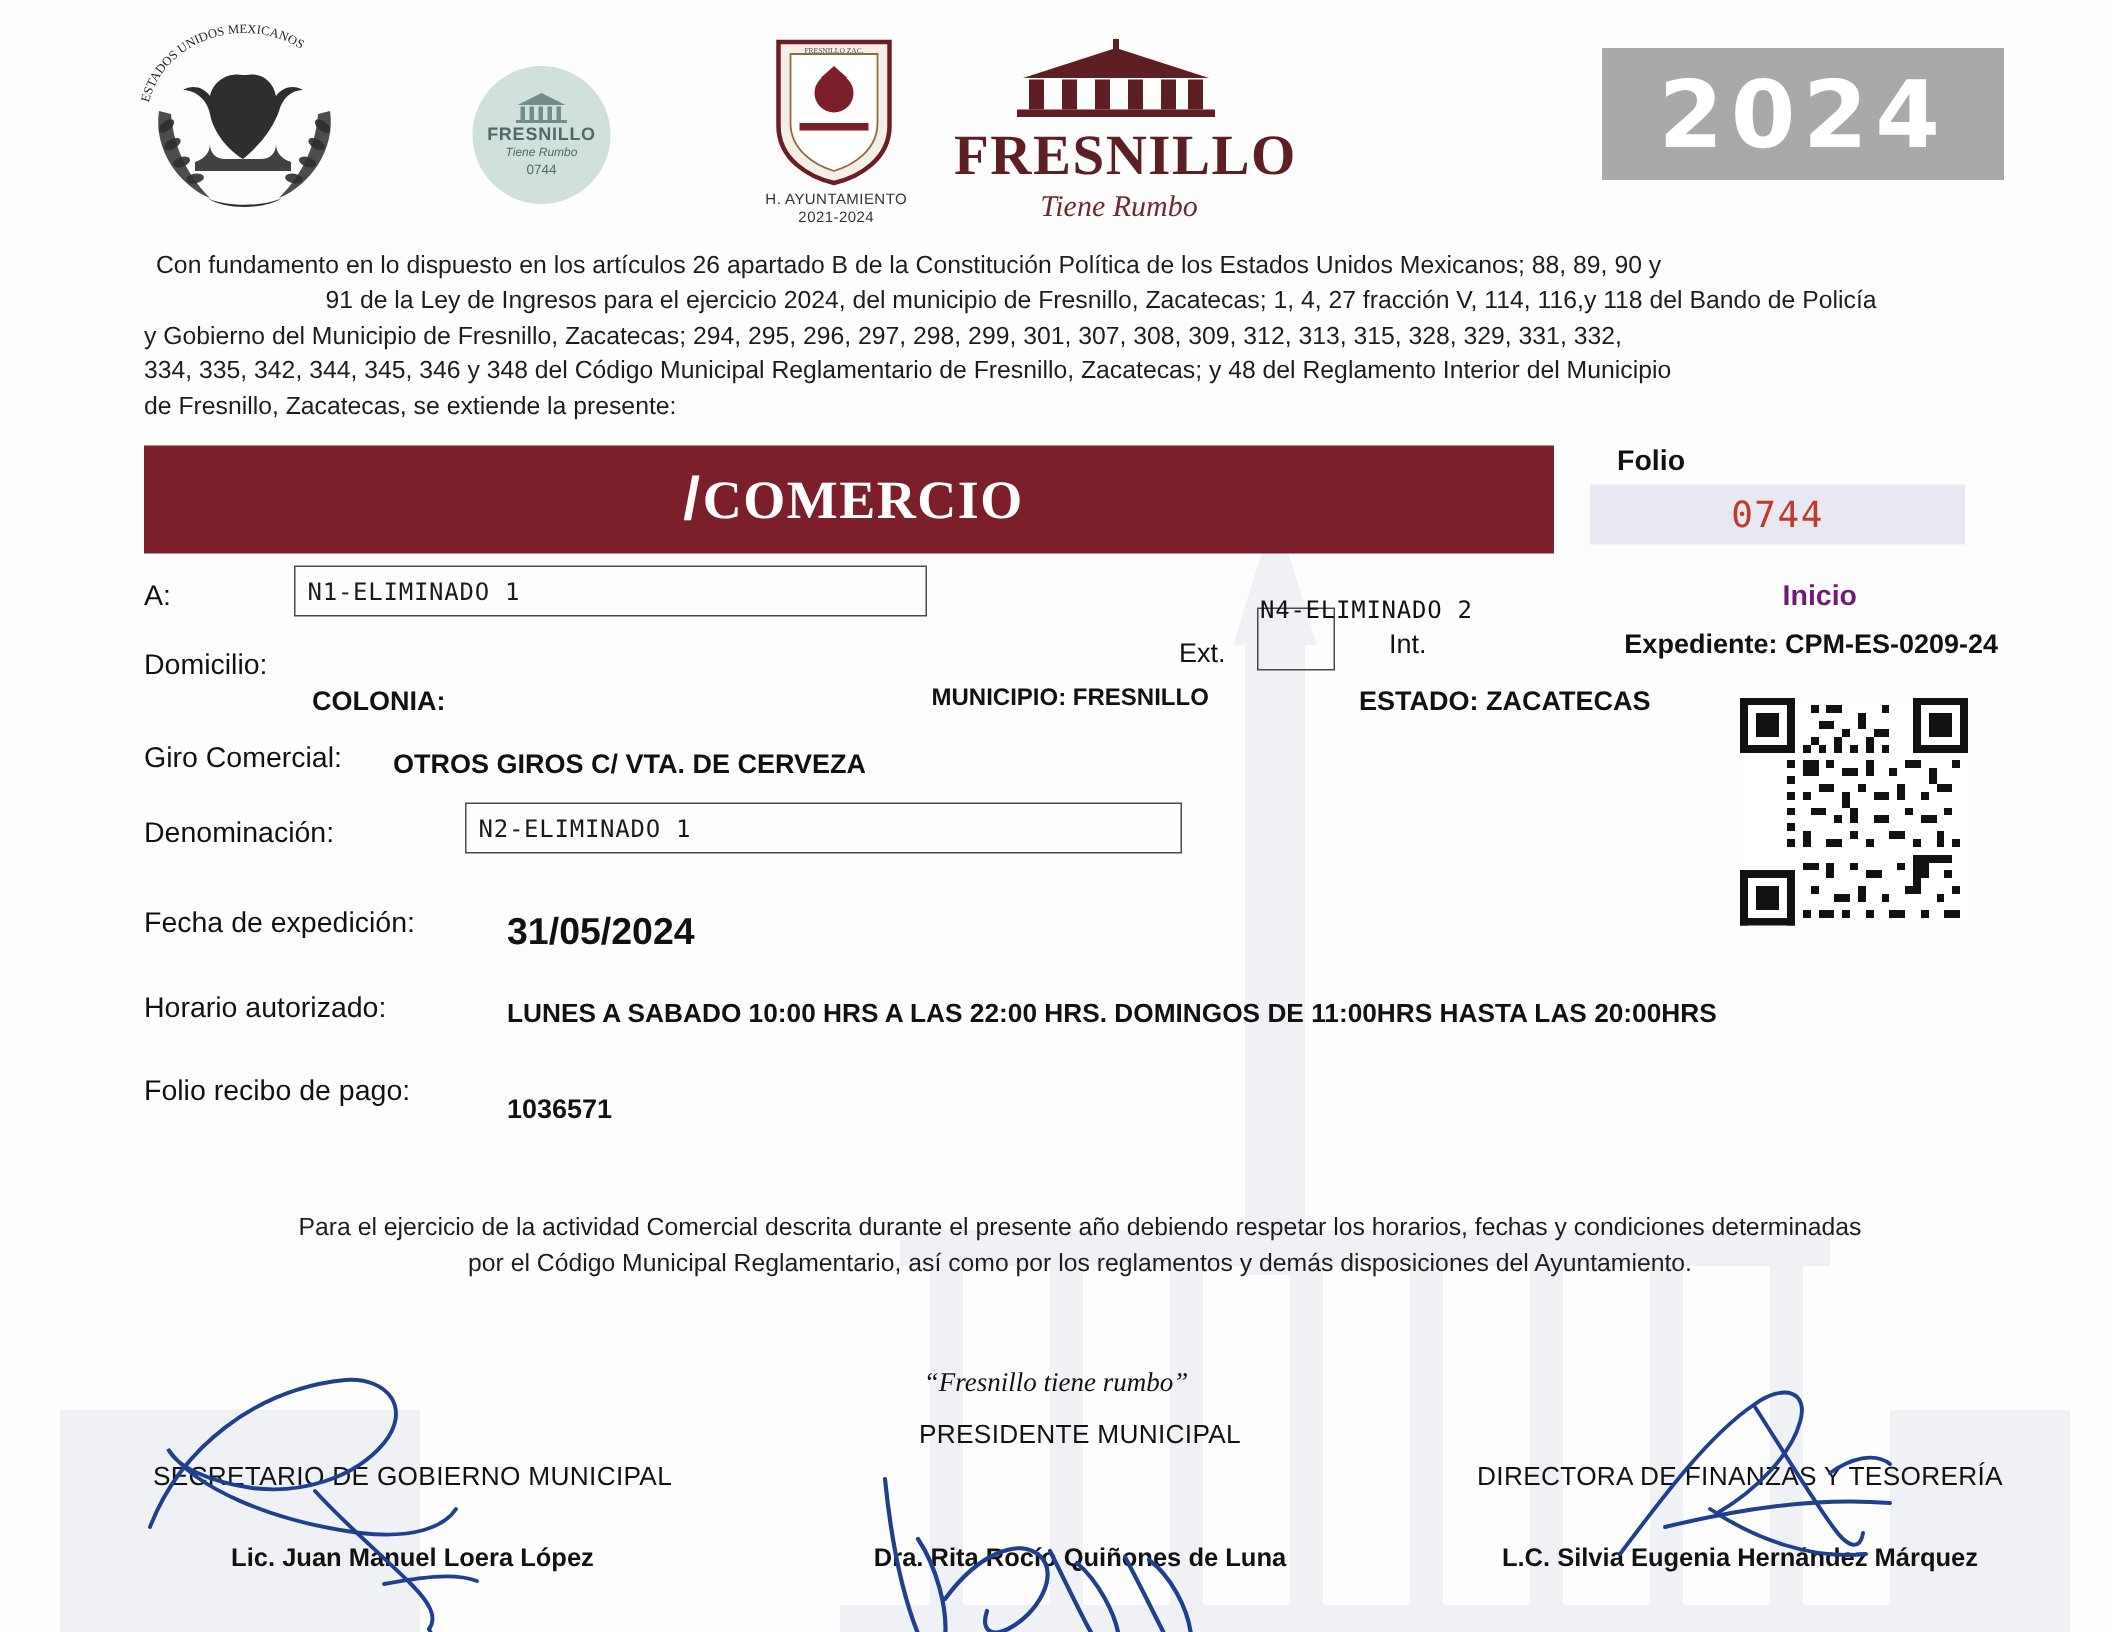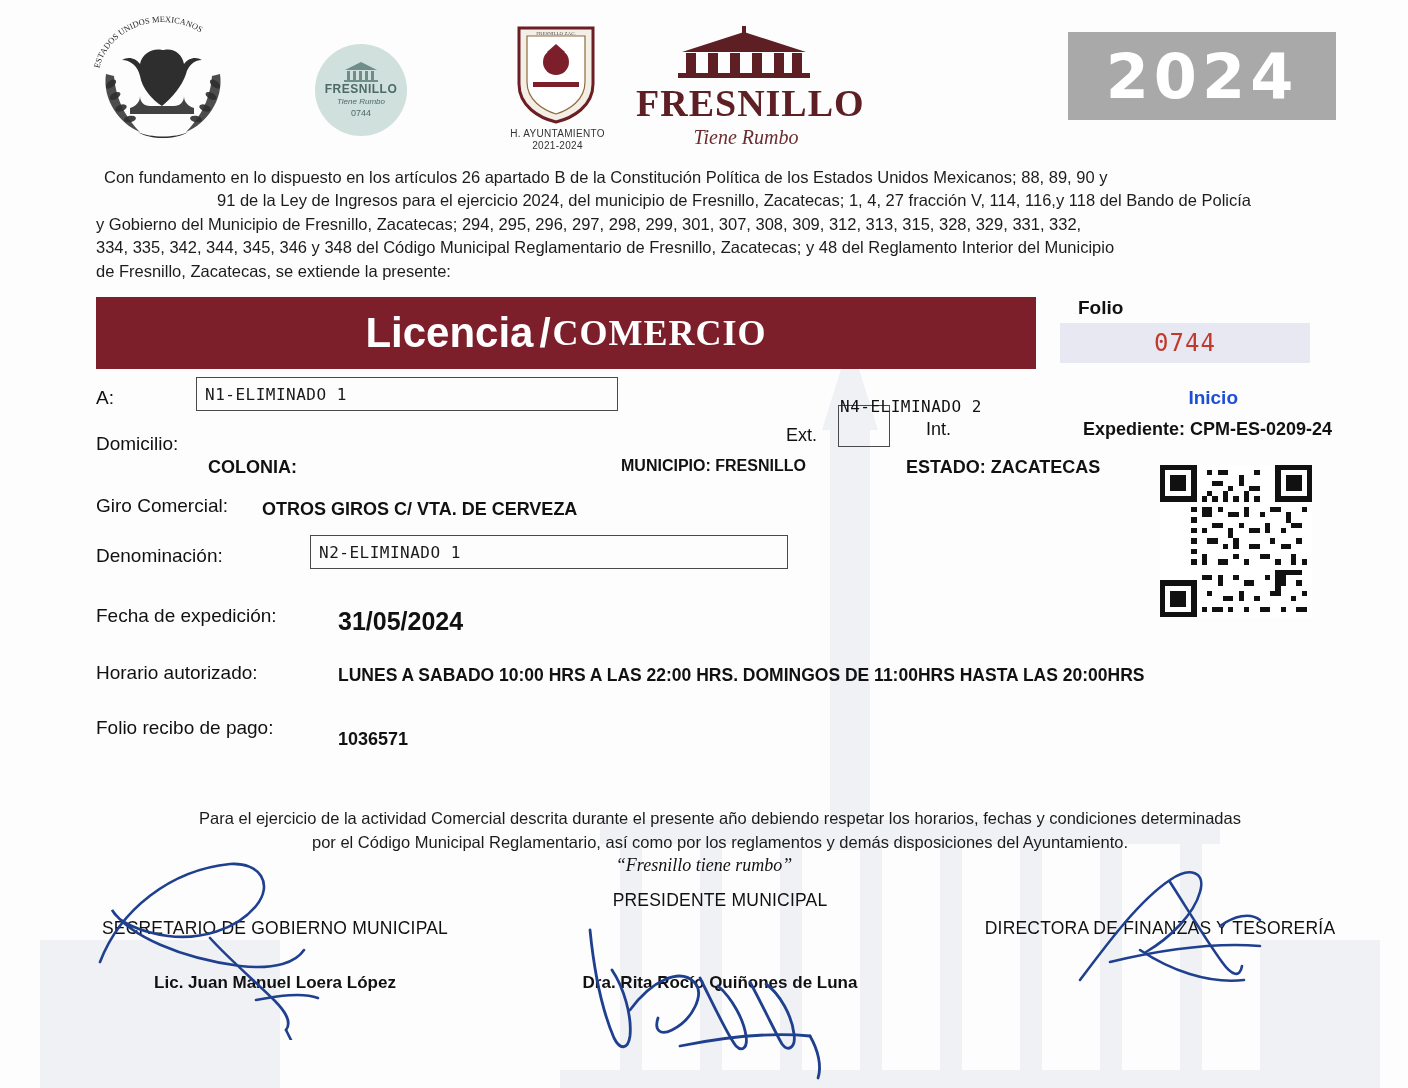--- a/index.html
+++ b/index.html
@@ -210,21 +210,21 @@
   .qr {
     position: absolute;
     right: 96px; top: 88px;
     width: 152px; height: 152px;
   }
   .inicio-lbl {
     position: absolute;
     right: 170px; top: 10px;
     font-size: 19px;
     font-weight: bold;
-    color: #1d4ed8;
+    color: #701a75;
   }
   .exp-lbl {
     position: absolute;
     right: 76px; top: 42px;
     font-size: 18px;
     font-weight: bold;
     color: #111;
     white-space: nowrap;
   }
 
@@ -234,20 +234,21 @@
     font-size: 16.5px;
     line-height: 1.45;
     text-align: center;
     color: #1c1c1c;
   }
   .motto {
     text-align: center;
     font-family: "Liberation Serif", serif;
     font-style: italic;
     font-size: 18px;
+    margin-top: 56px;
     color: #111;
   }
 
   
   .signs {
     position: relative;
     height: 160px;
     margin-top: 4px;
   }
   .sig-block { position: absolute; text-align: center; }
@@ -401,21 +402,20 @@
     <div class="legal">
       <div class="l1">Con fundamento en lo dispuesto en los artículos 26 apartado B de la Constitución Política de los Estados Unidos Mexicanos; 88, 89, 90 y</div>
       <div style="text-align:center">91 de la Ley de Ingresos para el ejercicio 2024, del municipio de Fresnillo, Zacatecas; 1, 4, 27 fracción V, 114, 116,y 118 del Bando de Policía</div>
       <div>y Gobierno del Municipio de Fresnillo, Zacatecas; 294, 295, 296, 297, 298, 299, 301, 307, 308, 309, 312, 313, 315, 328, 329, 331, 332,</div>
       <div>334, 335, 342, 344, 345, 346 y 348 del Código Municipal Reglamentario de Fresnillo, Zacatecas; y 48 del Reglamento Interior del Municipio</div>
       <div>de Fresnillo, Zacatecas, se extiende la presente:</div>
     </div>
 
     <div class="title-row">
       <div class="title-bar">
-        <span class="t-lic">Licencia</span>
         <span class="t-slash">/</span>
         <span class="t-com">COMERCIO</span>
       </div>
       <div class="folio-box">
         <div class="folio-label">Folio</div>
         <div class="folio-value-wrap">
           <span class="folio-value">0744</span>
         </div>
       </div>
     </div>
@@ -577,20 +577,21 @@
         <div class="sig-name">Lic. Juan Manuel Loera  López</div>
       </div>
 
       <div class="sig-block" style="left:500px; top:10px; width:440px;">
         <div class="sig-title">PRESIDENTE MUNICIPAL</div>
         <div class="sig-name" style="margin-top:62px;">Dra. Rita Rocío Quiñones de Luna</div>
       </div>
 
       <div class="sig-block" style="left:940px; top:38px; width:440px;">
         <div class="sig-title">DIRECTORA DE FINANZAS Y TESORERÍA</div>
+        <div class="sig-name">L.C. Silvia Eugenia Hernández Márquez</div>
       </div>
 
       <svg class="sig-ink" style="left:60px; top:-40px;" width="330" height="200" viewBox="0 0 330 200" xmlns="http://www.w3.org/2000/svg">
         <g fill="none" stroke="#1f3f8f" stroke-width="2.6" stroke-linecap="round">
           <path d="M40 122 C60 70 110 30 170 24 C200 22 214 44 196 66 C176 90 140 100 108 96
                    C80 92 58 82 52 70 C70 96 120 118 180 126 C216 130 236 122 244 110"></path>
           <path d="M150 98 C170 120 196 142 214 160 C226 172 232 182 226 190"></path>
           <path d="M196 160 C218 156 242 152 258 158"></path>
           <path d="M226 190 C236 210 244 226 250 240"></path>
         </g>

